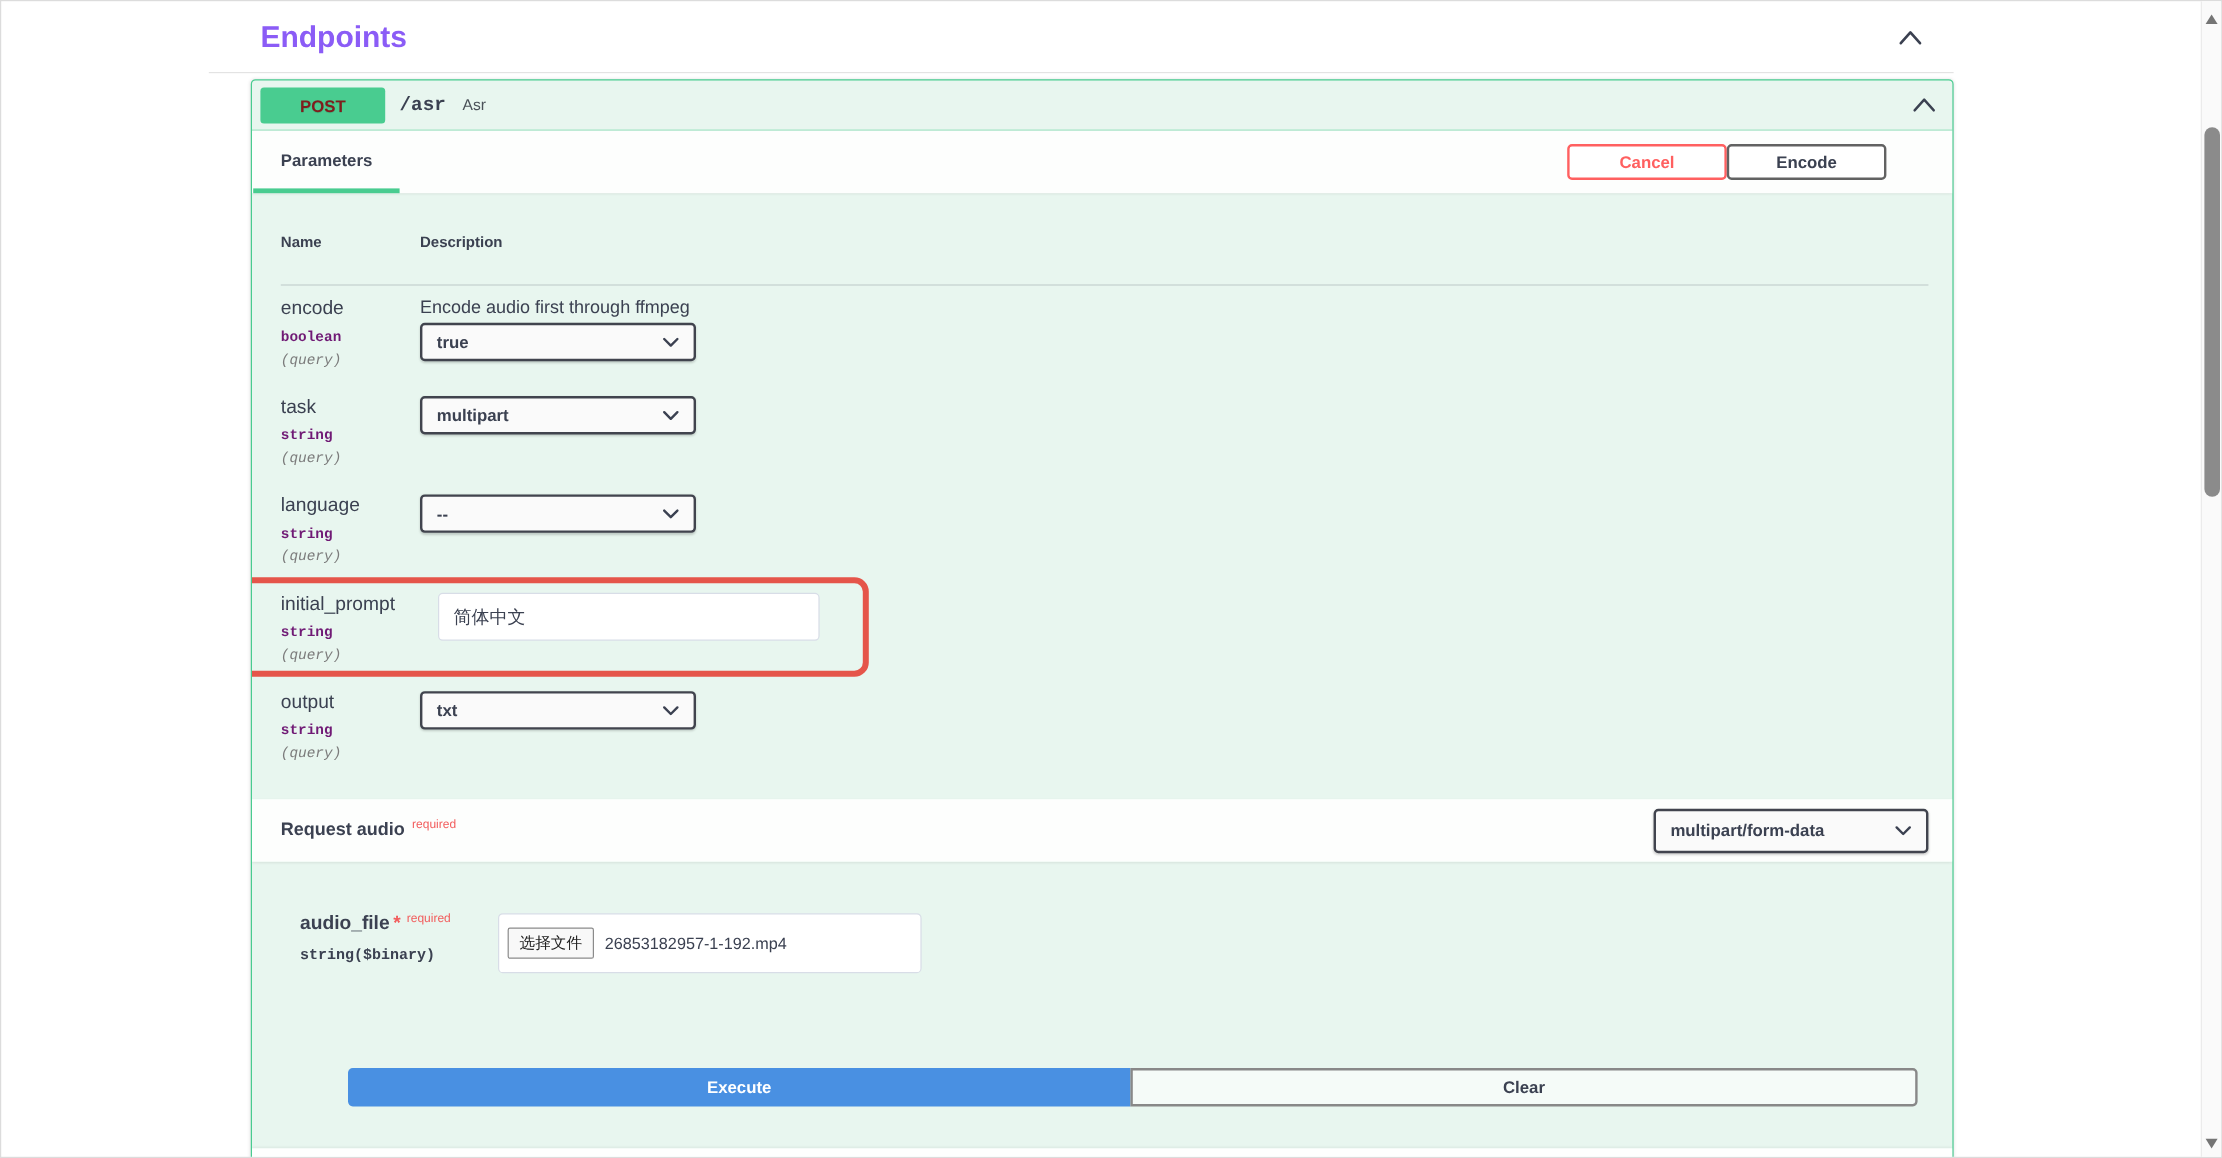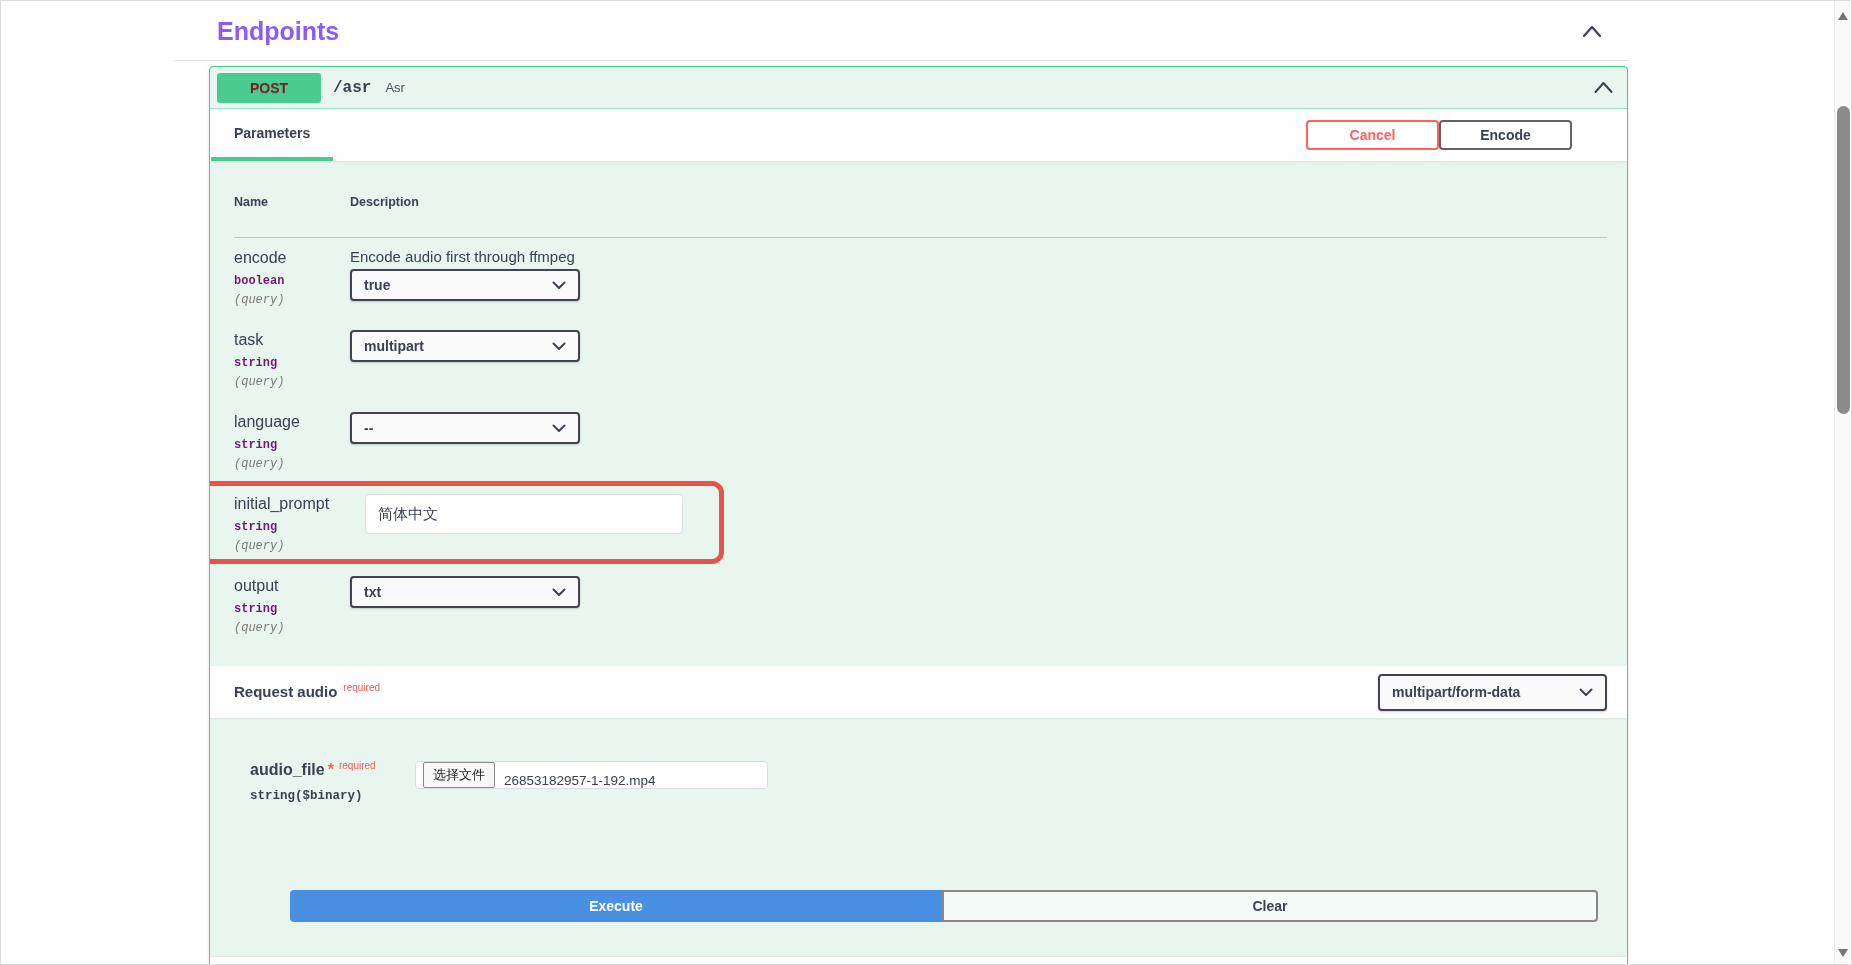--- a/index.html
+++ b/index.html
@@ -104,23 +104,23 @@
   .content-type { width:229px; height:37px; }
 
   .reqbody-body { padding:43px 29px 35px 40px; }
   .field-row { display:flex; min-height:129px; align-items:flex-start; }
   .field-name-col { width:165px; flex:none; }
   .f-name { font-size:16px; font-weight:700; color:#3b4151; margin-bottom:10px; }
   .f-star { color:#f25c5c; margin-left:3px; }
   .f-req  { color:#f25c5c; font-size:10px; margin-left:5px; position:relative; top:-6px; font-weight:400; }
   .f-type { font-family:"Liberation Mono", monospace; font-weight:700; font-size:12.5px; color:#3b4151; }
   .file-box {
-    width:353px; height:28px; background:#fff;
+    width:353px; height:50px; background:#fff;
     border:1px solid #d8dde7; border-radius:4px;
-    display:flex; align-items:flex-end; padding:0 7px;
+    display:flex; align-items:center; padding:0 7px;
   }
   .file-btn {
     border:1px solid #8b8b8b; background:#f8f8f8; border-radius:2px;
     font-size:13px; color:#202020; padding:3px 9px; font-family:inherit; cursor:pointer; flex:none;
   }
   .file-name { margin-left:9px; font-size:13.5px; color:#3b4151; white-space:nowrap; }
 
   .execute-wrapper { display:flex;margin-left:40px; }
   .btn-execute {
     flex:1; height:32px; background:#4990e2; color:#fff;

